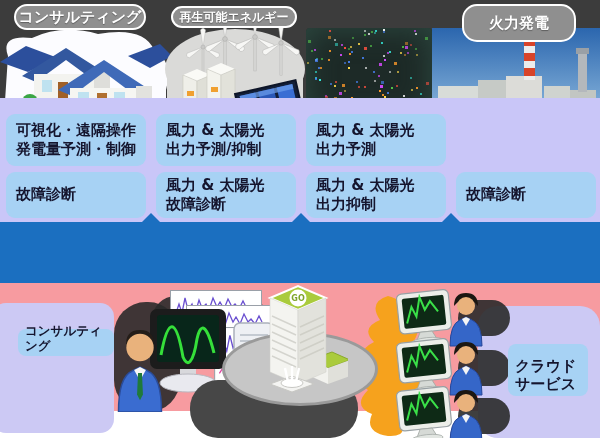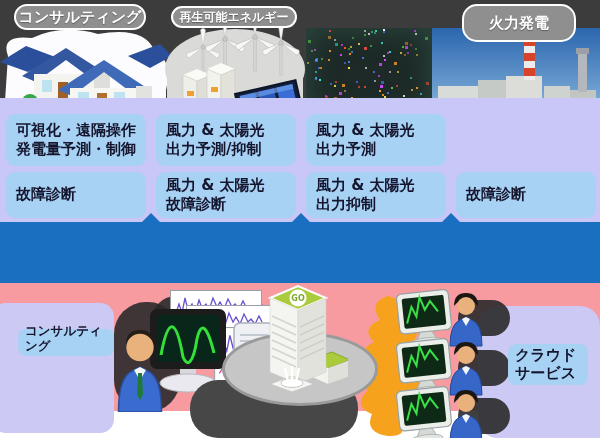--- a/index.html
+++ b/index.html
@@ -434,17 +434,17 @@
     </svg>
   <svg class="abs" style="left:396px;top:337px" width="100" height="60">
       <use href="#sym-userunit"></use>
     </svg>
   <svg class="abs" style="left:396px;top:385px" width="100" height="60">
       <use href="#sym-userunit"></use>
     </svg>
 
   <div class="abs svc-box" style="left:18px;top:329px;width:96px;height:27px;font-size:12.5px">
     <span>コンサルティング</span></div>
-  <div class="abs svc-box" style="left:508px;top:344px;width:80px;height:41px;font-size:15px">
+  <div class="abs svc-box" style="left:508px;top:344px;width:80px;height:52px;font-size:15px">
     <span>クラウド
 サービス</span></div>
 
 </div>
 
 </body></html>

